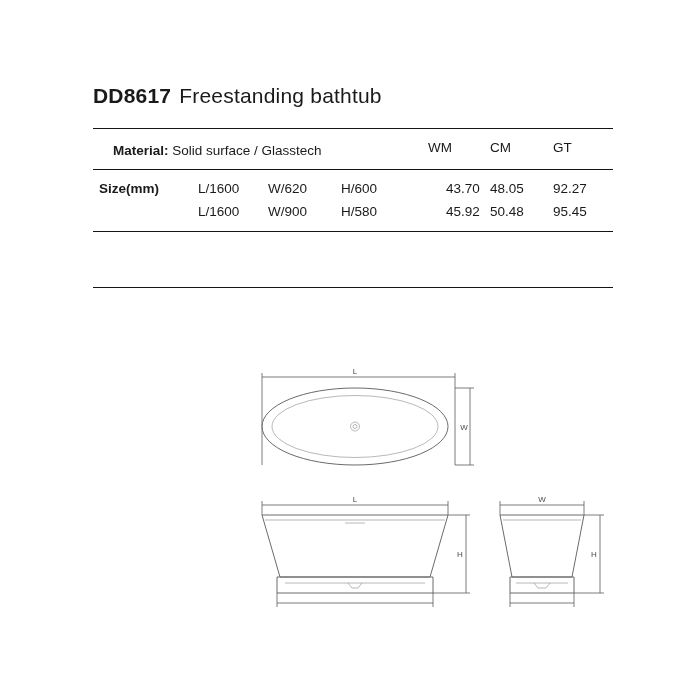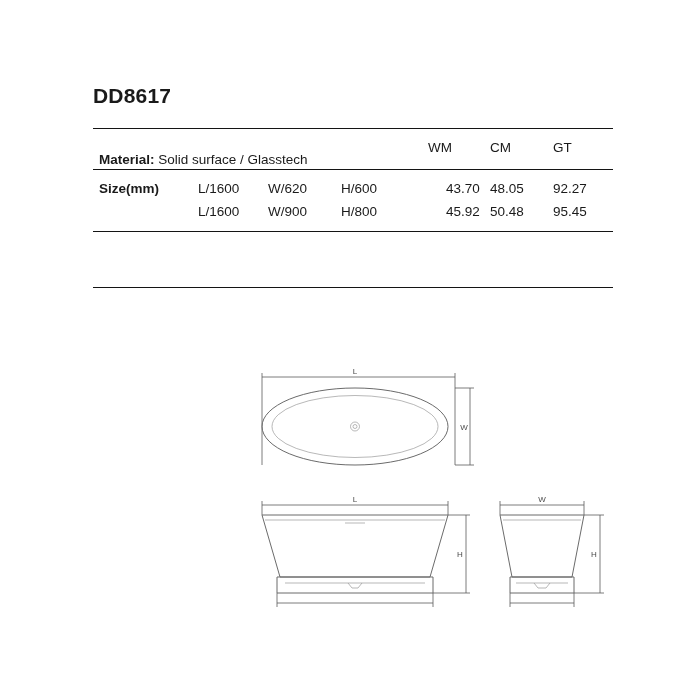--- a/index.html
+++ b/index.html
@@ -71,21 +71,21 @@
     font-weight: normal;
   }
   .cell {
     position: absolute;
     font-size: 13.5px;
     white-space: nowrap;
   }
 
   
   .band.material { top: 137px; height: 30px; }
-  .band.material .lbl { top: 15px; }
+  .band.material .lbl { top: 6px; margin-left: 14px; }
   .band.material .c-wm { left: 335px; top: 3px; }
   .band.material .c-cm { left: 397px; top: 3px; }
   .band.material .c-gt { left: 460px; top: 3px; }
 
   
   .band.size { top: 175px; height: 54px; }
   .band.size .lbl { top: 6px; }
   .band.size .col-l  { left: 105px; }
   .band.size .col-w  { left: 175px; }
   .band.size .col-h  { left: 248px; }
@@ -130,20 +130,21 @@
     fill: #4a4a4a;
   }
 </style>
 </head>
 <body>
 
 <div class="sheet">
 
   <div class="title-row">
     <span class="title-code">DD8617</span>
+    <span class="title-name">Freestanding bathtub</span>
   </div>
 
   <div class="rule r1"></div>
   <div class="rule r2"></div>
   <div class="rule r3"></div>
   <div class="rule r4"></div>
 
   <div class="band material">
     <div class="lbl">
       <span>Material:</span>
@@ -159,21 +160,21 @@
 
     <div class="cell col-l line1">L/1600</div>
     <div class="cell col-w line1">W/620</div>
     <div class="cell col-h line1">H/600</div>
     <div class="cell col-wm line1">43.70</div>
     <div class="cell col-cm line1">48.05</div>
     <div class="cell col-gt line1">92.27</div>
 
     <div class="cell col-l line2">L/1600</div>
     <div class="cell col-w line2">W/900</div>
-    <div class="cell col-h line2">H/800</div>
+    <div class="cell col-h line2">H/580</div>
     <div class="cell col-wm line2">45.92</div>
     <div class="cell col-cm line2">50.48</div>
     <div class="cell col-gt line2">95.45</div>
   </div>
 
 
   <div class="drawings">
     <svg width="700" height="280" viewBox="0 0 700 280">
 
       <g>

